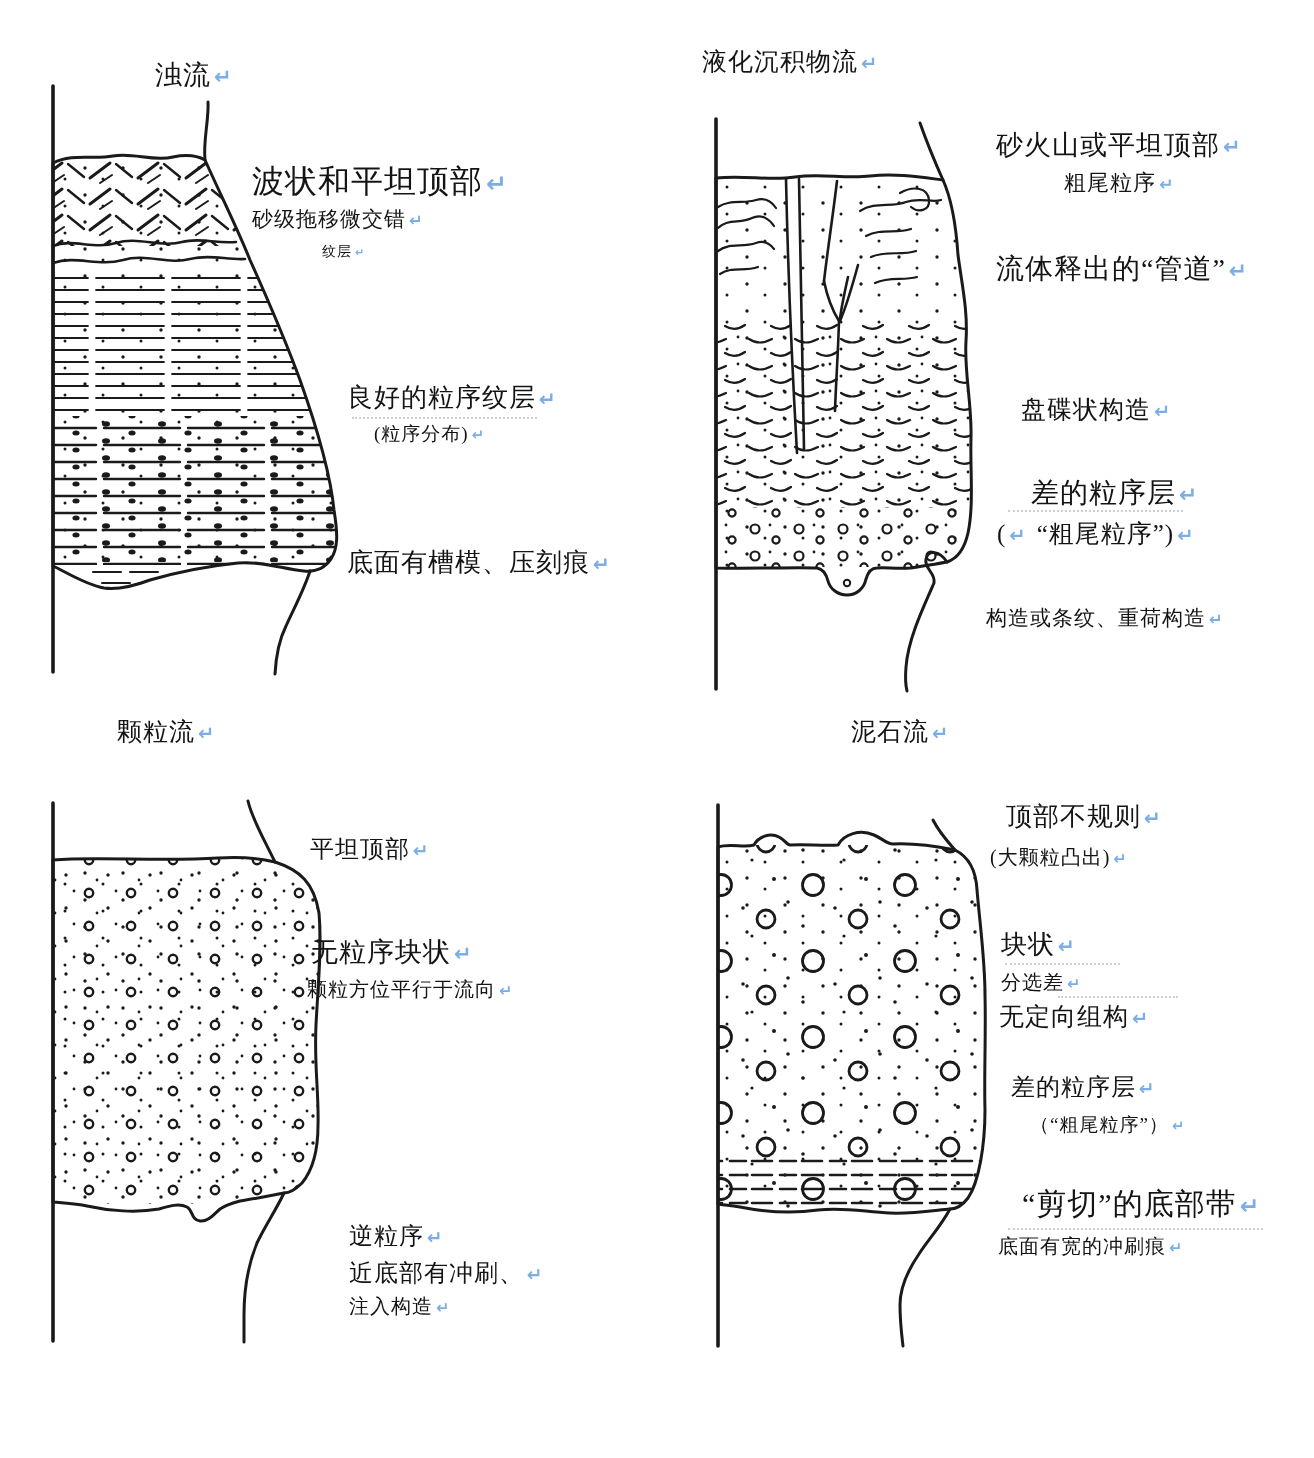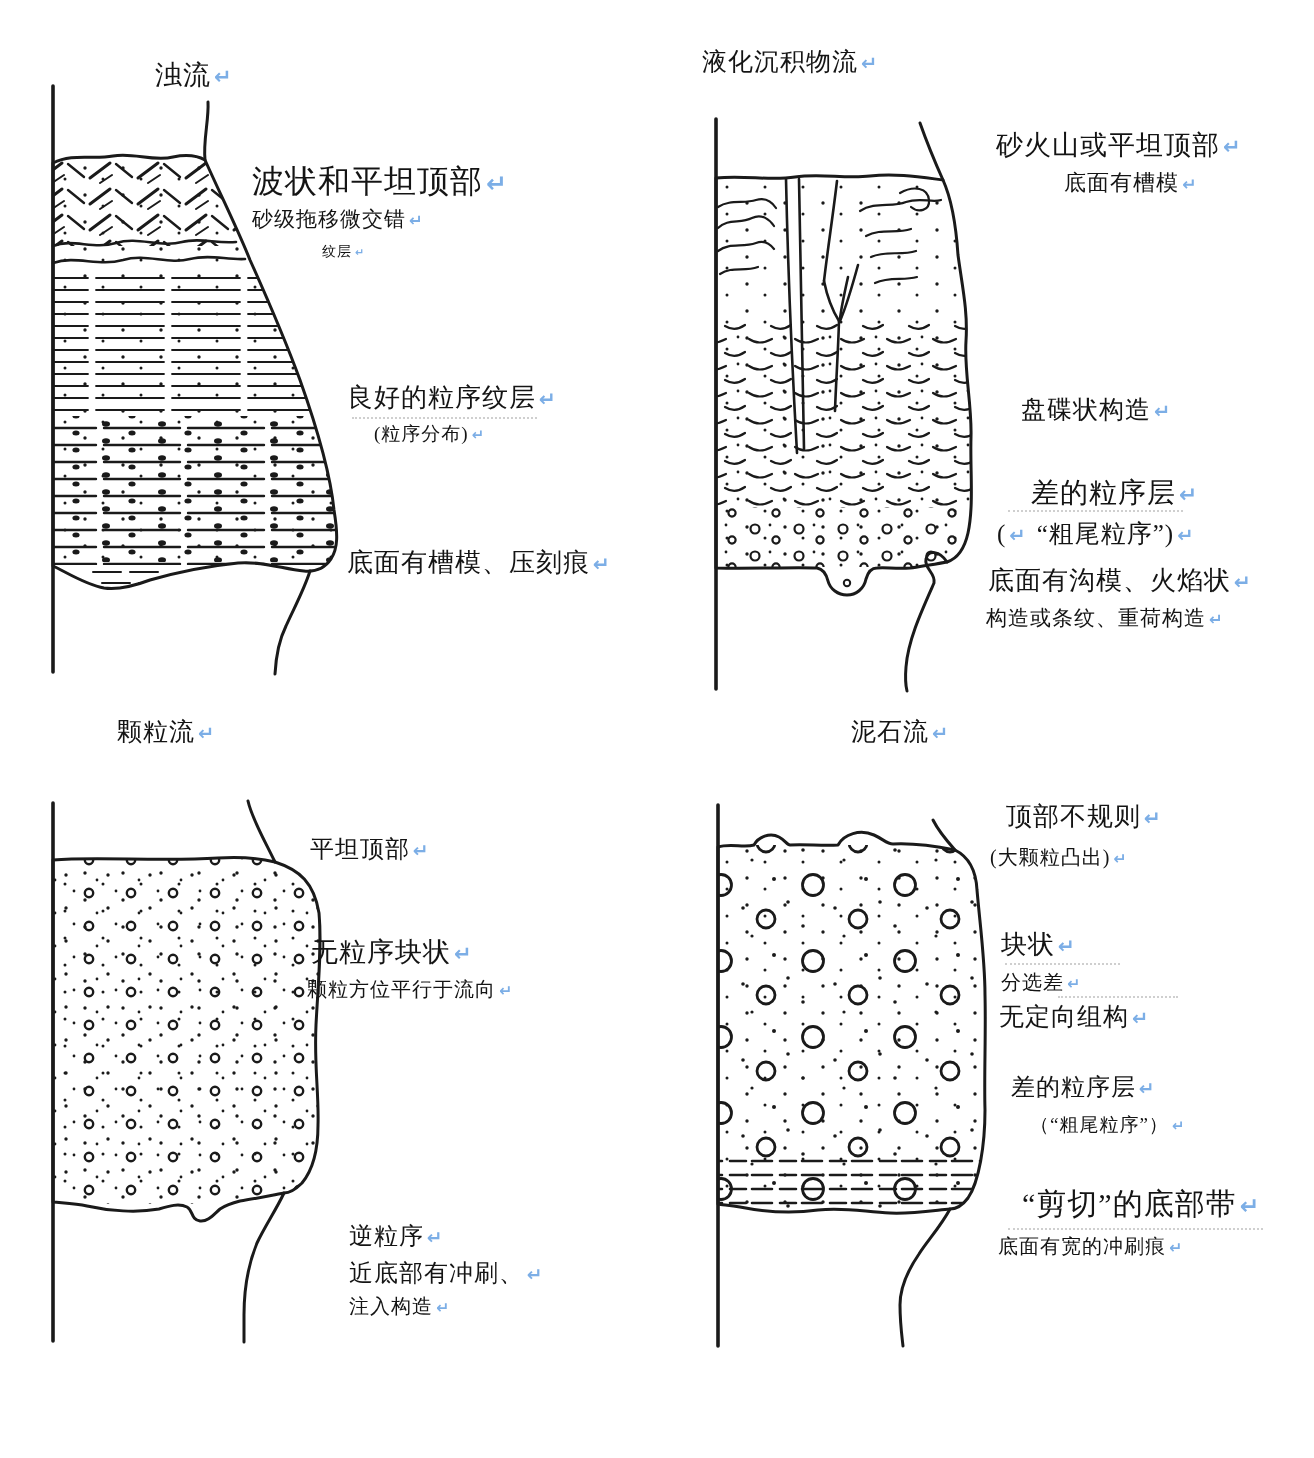--- a/index.html
+++ b/index.html
@@ -160,26 +160,26 @@
   <div class="lbl" style="left:252px;top:164px;font-size:32px"><span>波状和平坦顶部</span><span class="ret">↵</span></div>
   <div class="lbl" style="left:252px;top:208px;font-size:21px"><span>砂级拖移微交错</span><span class="ret">↵</span></div>
   <div class="lbl" style="left:322px;top:244px;font-size:14px"><span>纹层</span><span class="ret">↵</span></div>
   <div class="lbl" style="left:347px;top:383px;font-size:26px"><span>良好的粒序纹层</span><span class="ret">↵</span></div>
   <div class="dotted" style="left:352px;top:417px;width:185px"></div>
   <div class="lbl" style="left:374px;top:423px;font-size:19px"><span>(粒序分布)</span><span class="ret">↵</span></div>
   <div class="lbl" style="left:347px;top:548px;font-size:26px"><span>底面有槽模、压刻痕</span><span class="ret">↵</span></div>
 
   <div class="lbl" style="left:702px;top:48px;font-size:25px"><span>液化沉积物流</span><span class="ret">↵</span></div>
   <div class="lbl" style="left:996px;top:130px;font-size:27px"><span>砂火山或平坦顶部</span><span class="ret">↵</span></div>
-  <div class="lbl" style="left:1064px;top:171px;font-size:22px"><span>底面有槽模</span><span class="ret">↵</span></div>
+  <div class="lbl" style="left:1064px;top:171px;font-size:22px"><span>粗尾粒序</span><span class="ret">↵</span></div>
+  <div class="lbl" style="left:996px;top:253px;font-size:28px"><span>流体释出的“管道”</span><span class="ret">↵</span></div>
   <div class="lbl" style="left:1021px;top:396px;font-size:25px"><span>盘碟状构造</span><span class="ret">↵</span></div>
   <div class="lbl" style="left:1031px;top:477px;font-size:28px"><span>差的粒序层</span><span class="ret">↵</span></div>
   <div class="dotted" style="left:1008px;top:510px;width:175px"></div>
   <div class="lbl" style="left:997px;top:520px;font-size:25px"><span>(</span><span class="ret">↵</span><span style="margin-left:10px">“粗尾粒序”)</span><span class="ret">↵</span></div>
-  <div class="lbl" style="left:988px;top:566px;font-size:26px"><span>底面有沟模、火焰状</span><span class="ret">↵</span></div>
   <div class="lbl" style="left:986px;top:607px;font-size:21px"><span>构造或条纹、重荷构造</span><span class="ret">↵</span></div>
 
   <div class="lbl" style="left:117px;top:718px;font-size:25px"><span>颗粒流</span><span class="ret">↵</span></div>
   <div class="lbl" style="left:310px;top:836px;font-size:24px"><span>平坦顶部</span><span class="ret">↵</span></div>
   <div class="lbl" style="left:311px;top:937px;font-size:27px"><span>无粒序块状</span><span class="ret">↵</span></div>
   <div class="lbl" style="left:307px;top:978px;font-size:20px"><span>颗粒方位平行于流向</span><span class="ret">↵</span></div>
   <div class="lbl" style="left:349px;top:1223px;font-size:24px"><span>逆粒序</span><span class="ret">↵</span></div>
   <div class="lbl" style="left:349px;top:1260px;font-size:24px"><span>近底部有冲刷、</span><span class="ret">↵</span></div>
   <div class="lbl" style="left:349px;top:1295px;font-size:20px"><span>注入构造</span><span class="ret">↵</span></div>
 

